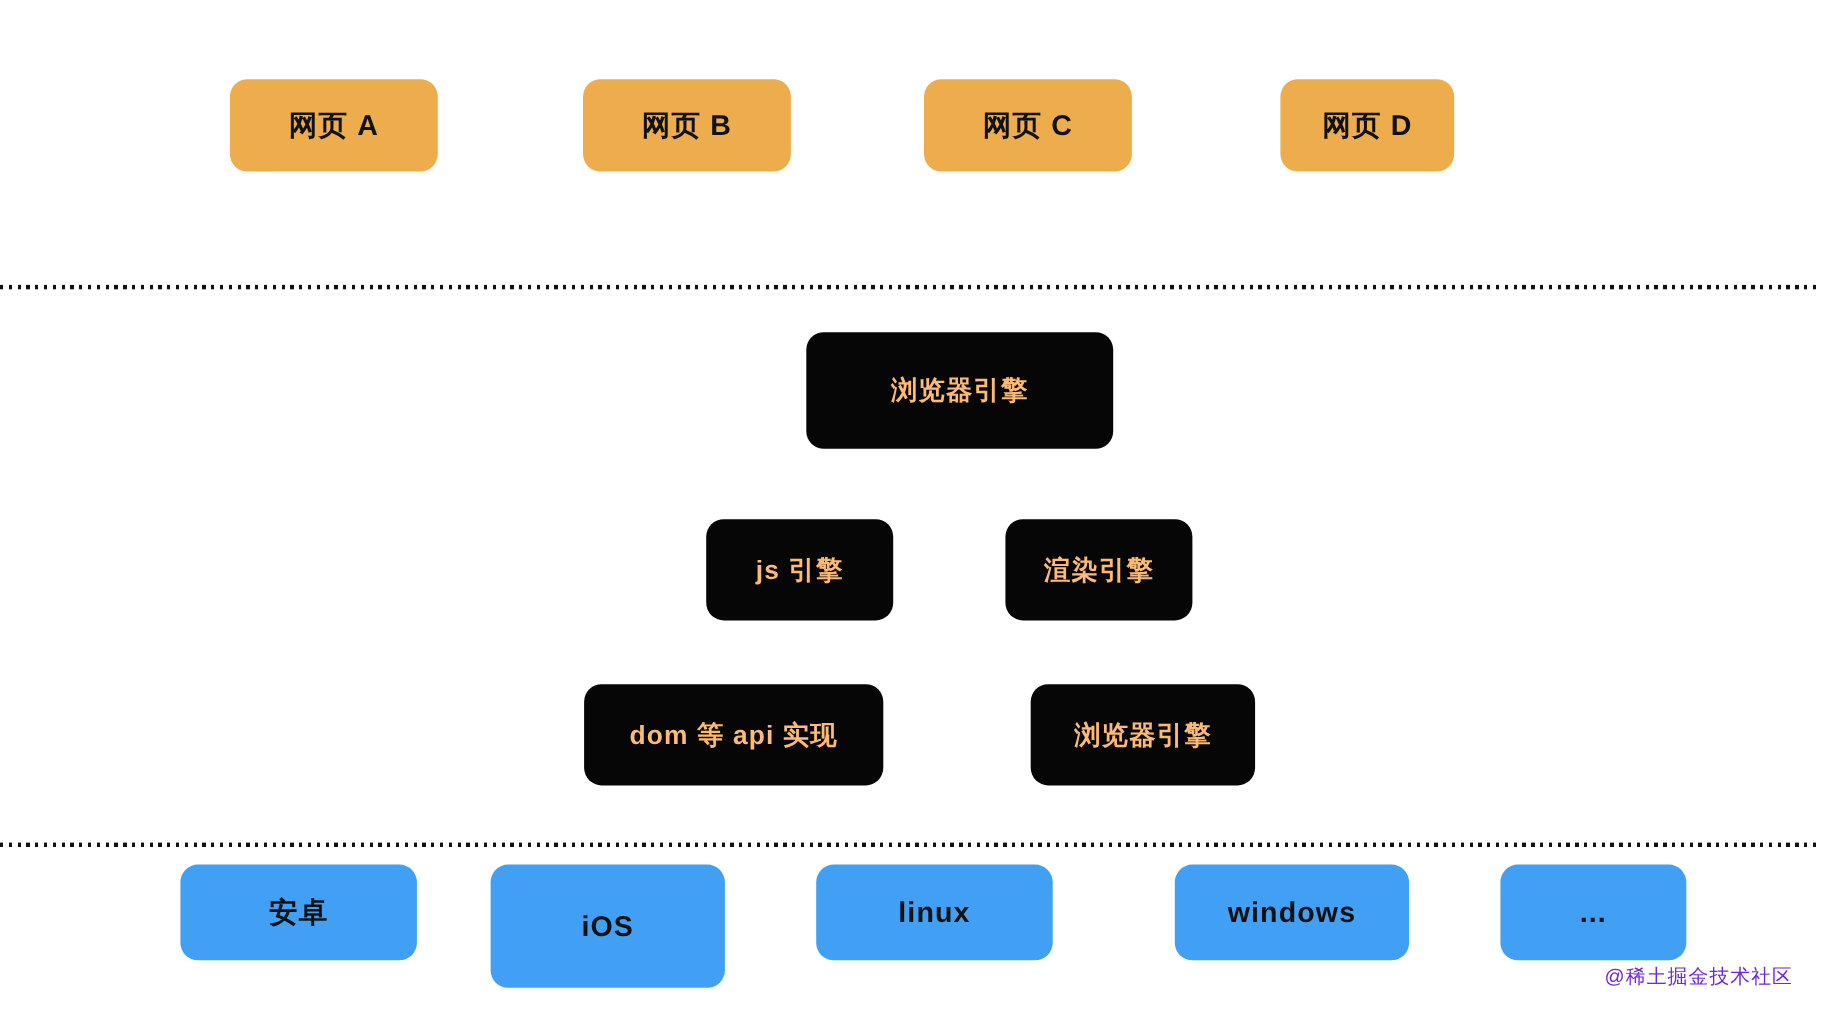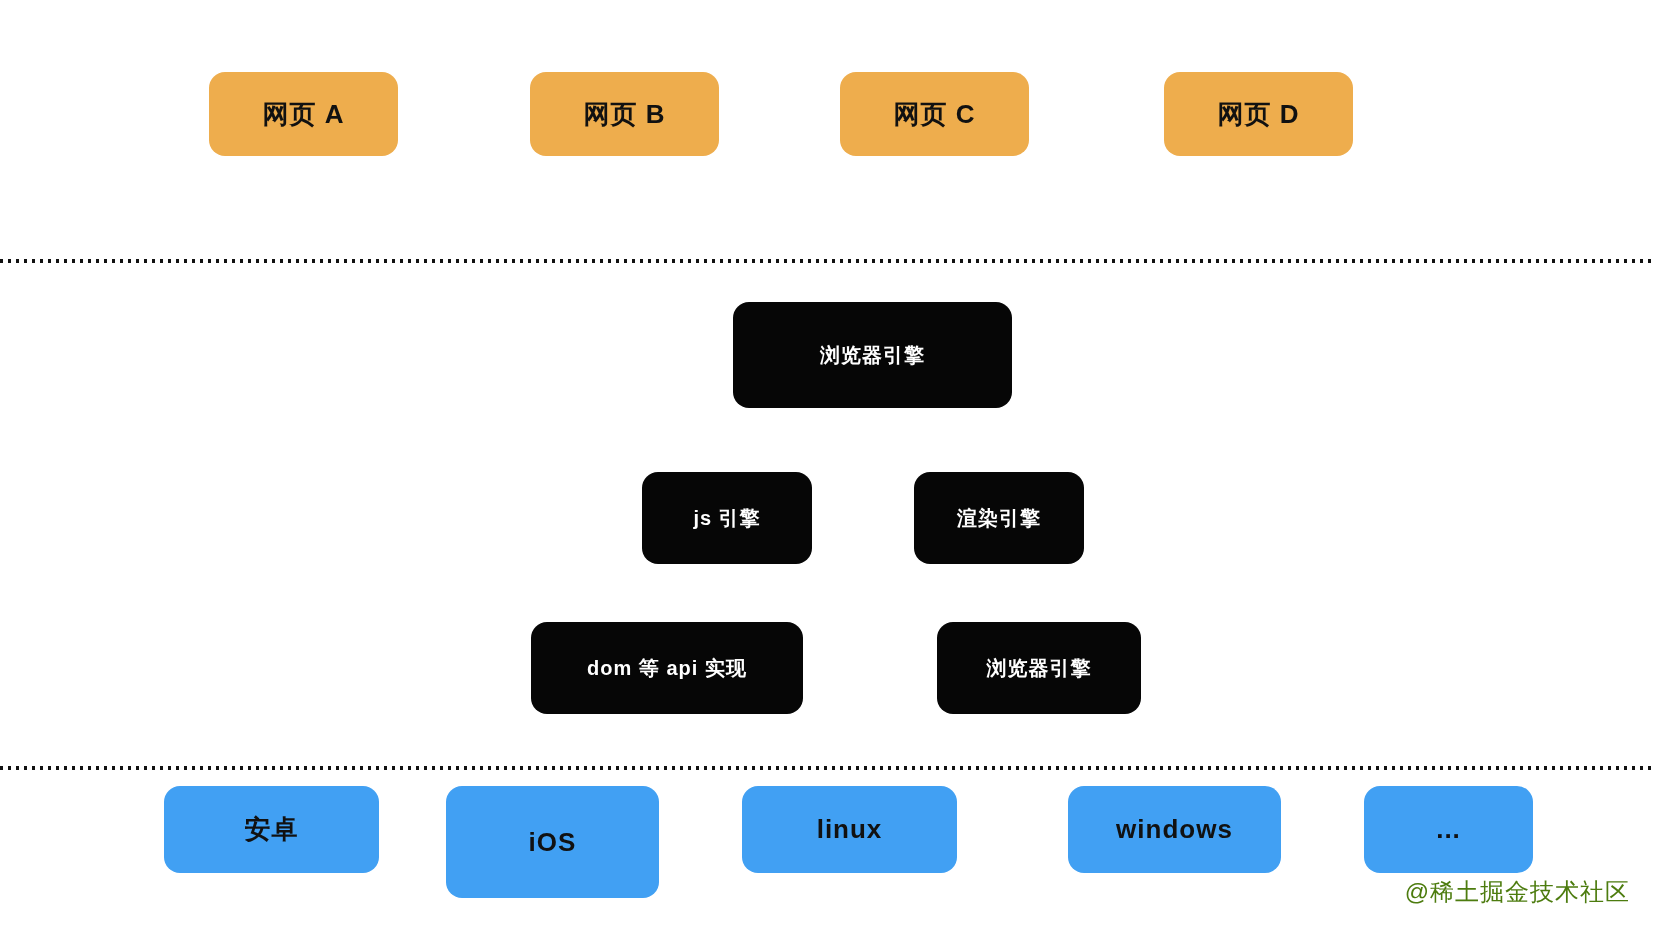--- a/index.html
+++ b/index.html
@@ -25,60 +25,60 @@
     box-sizing: border-box;
     border-radius: 16px;
   }
   .box.orange {
     background: #eead4d;
     color: #111111;
     font-size: 26px;
   }
   .box.black {
     background: #060606;
-    color: #ffffff;
-    font-size: 20px;
+    color: #fdba74;
+    font-size: 24px;
   }
   .box.blue {
     background: #41a0f3;
     color: #111111;
     font-size: 26px;
   }
   .dotted-divider {
     position: absolute;
     left: 0;
     width: 100%;
     height: 4px;
     background-image: repeating-linear-gradient(to right, #111111 0 3px, transparent 3px 8px);
   }
   .watermark {
     position: absolute;
     right: 26px;
     top: 876px;
-    font-size: 24px;
-    color: #4d7c0f;
+    font-size: 18px;
+    color: #6d28d9;
     letter-spacing: 1px;
     margin-left: 40px;
   }
 </style>
 </head>
 <body>
 
 <div class="canvas">
 
   <div class="box orange" style="left:209px; top:72px; width:189px; height:84px">
     <span>网页 A</span>
   </div>
   <div class="box orange" style="left:840px; top:72px; width:189px; height:84px">
     <span>网页 C</span>
   </div>
   <div class="box orange" style="left:530px; top:72px; width:189px; height:84px">
     <span>网页 B</span>
   </div>
-  <div class="box orange" style="left:1164px; top:72px; width:189px; height:84px">
+  <div class="box orange" style="left:1164px; top:72px; width:158px; height:84px">
     <span>网页 D</span>
   </div>
 
   <div class="dotted-divider" style="top:259px"></div>
 
   <div class="box black" style="left:733px; top:302px; width:279px; height:106px">
     <span>浏览器引擎</span>
   </div>
 
   <div class="box black" style="left:914px; top:472px; width:170px; height:92px">

